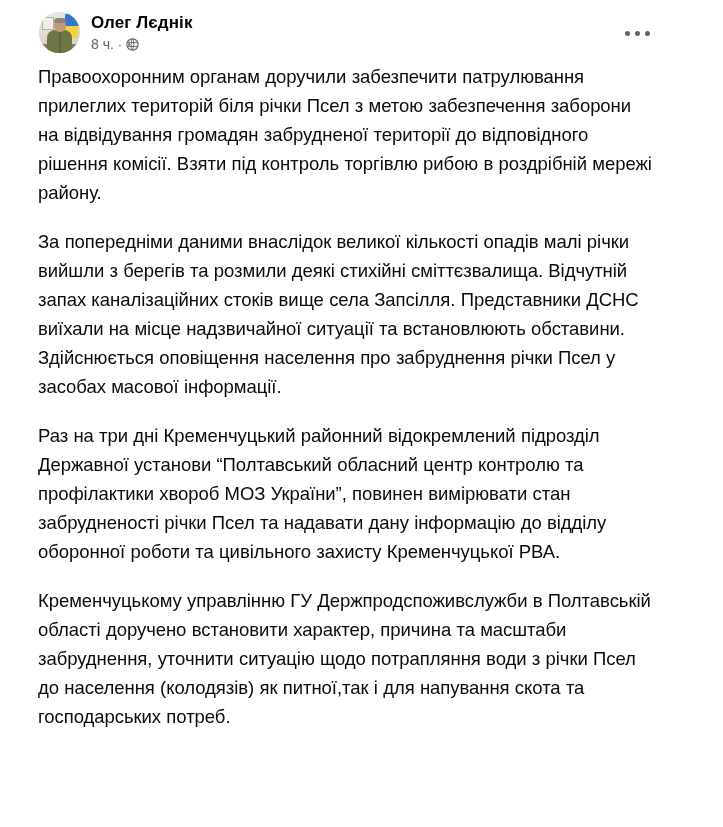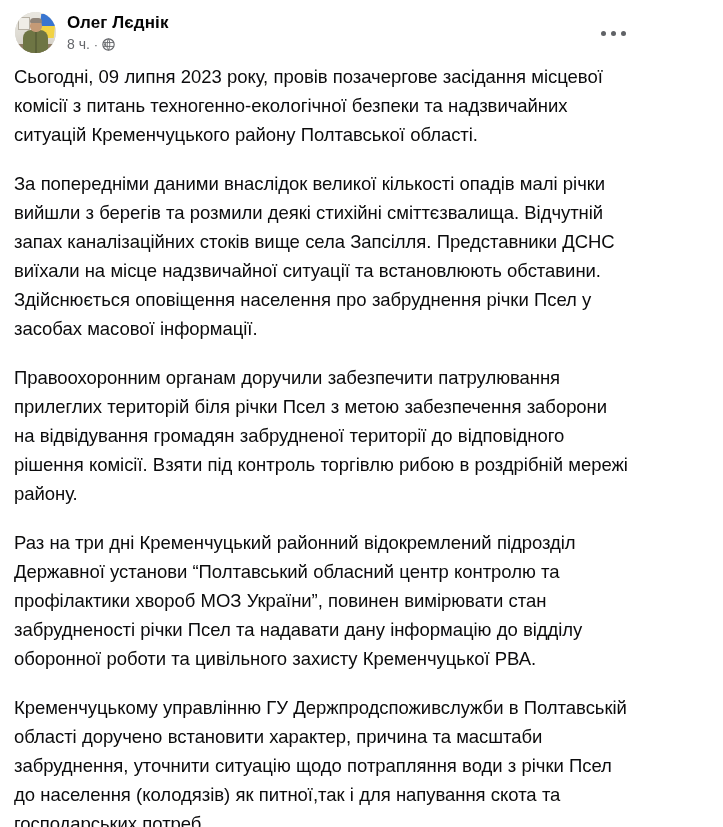--- a/index.html
+++ b/index.html
@@ -16,20 +16,21 @@
     color: #050505;
     -webkit-font-smoothing: antialiased;
   }
 
   .post {
     position: relative;
     width: 640px;
     height: 827px;
     background: #ffffff;
     box-sizing: border-box;
+    margin-left: 24px;
   }
 
   
   .post-header {
     display: flex;
     align-items: flex-start;
     padding: 11px 14px 0 15px;
     height: 62px;
     box-sizing: border-box;
     position: relative;
@@ -227,21 +228,20 @@
     </div>
 
     <div class="more-button">
       <i></i>
       <i></i>
       <i></i>
     </div>
   </div>
 
   <div class="post-body">
-    <p>Сьогодні, 09 липня 2023 року,  провів позачергове засідання місцевої комісії з питань техногенно-екологічної безпеки та надзвичайних ситуацій Кременчуцького району Полтавської області.</p>
+    <p>Правоохоронним органам доручили забезпечити патрулювання прилеглих територій  біля річки Псел з метою забезпечення заборони на відвідування громадян забрудненої території до відповідного рішення комісії. Взяти під контроль торгівлю рибою в роздрібній мережі району.</p>
     <p>За попередніми даними внаслідок великої кількості опадів малі річки вийшли з берегів та розмили деякі стихійні сміттєзвалища. Відчутній запах каналізаційних стоків вище села Запсілля. Представники ДСНС виїхали на місце надзвичайної ситуації та встановлюють обставини. Здійснюється оповіщення населення про забруднення річки Псел у засобах масової інформації.</p>
-    <p>Правоохоронним органам доручили забезпечити патрулювання прилеглих територій  біля річки Псел з метою забезпечення заборони на відвідування громадян забрудненої території до відповідного рішення комісії. Взяти під контроль торгівлю рибою в роздрібній мережі району.</p>
     <p>Раз на три дні Кременчуцький районний відокремлений підрозділ Державної установи “Полтавський обласний центр контролю та профілактики хвороб МОЗ України”, повинен вимірювати стан забрудненості річки Псел та надавати дану інформацію до відділу оборонної роботи та цивільного захисту Кременчуцької РВА.</p>
     <p>Кременчуцькому управлінню ГУ Держпродспоживслужби в Полтавській області доручено встановити характер, причина та масштаби забруднення, уточнити ситуацію щодо потрапляння  води з річки Псел до населення (колодязів)  як питної,так і для напування скота та господарських потреб.</p>
 
   </div>
 
 </div>
 
 </body></html>

